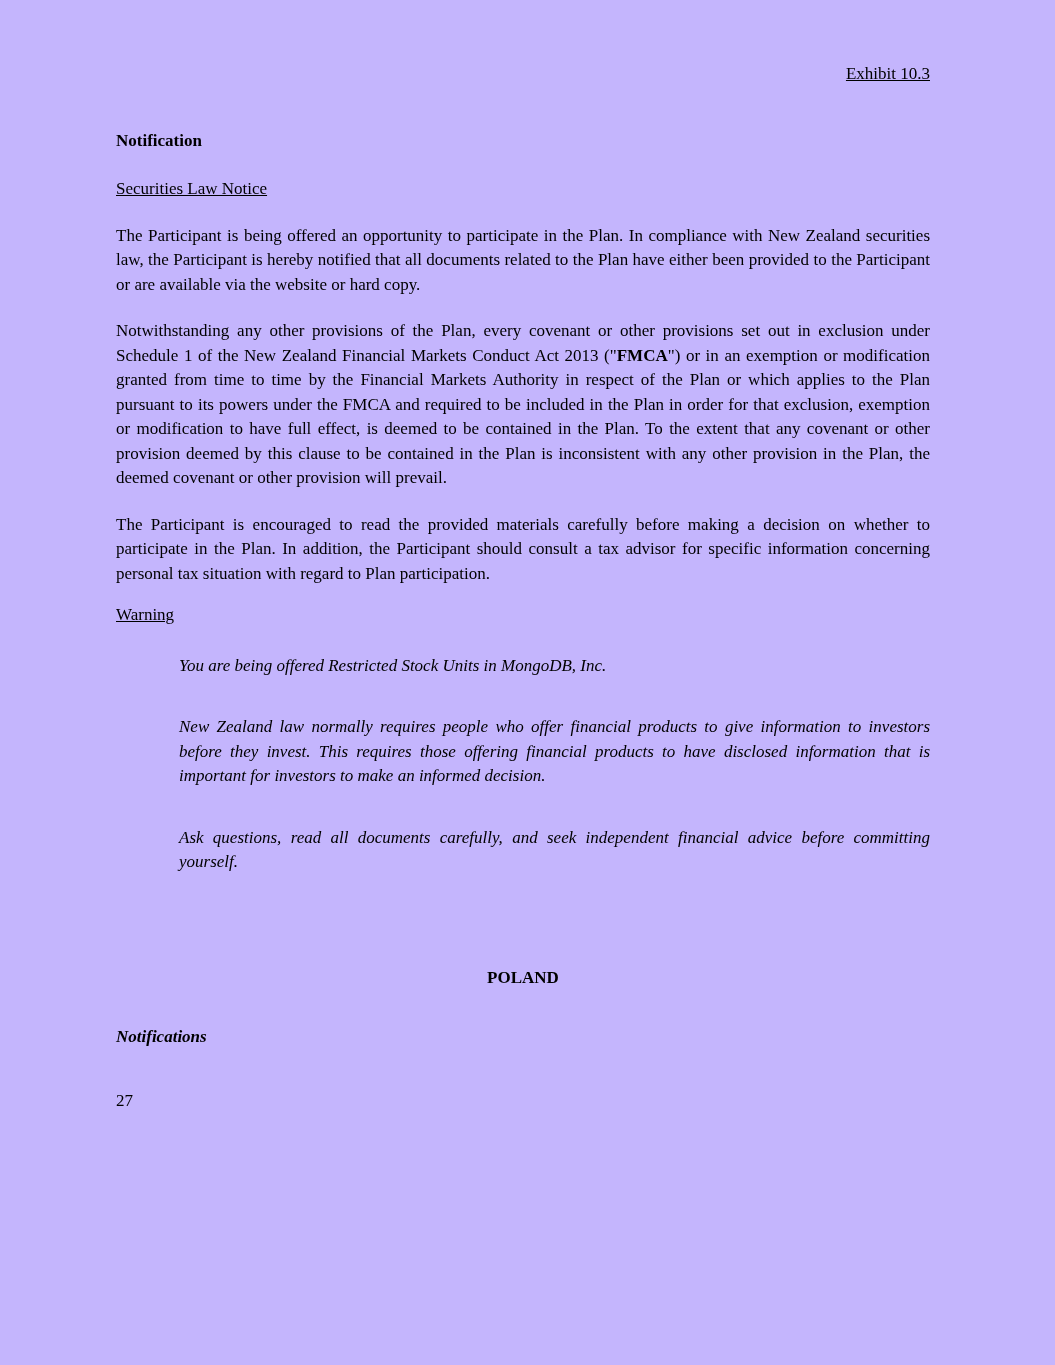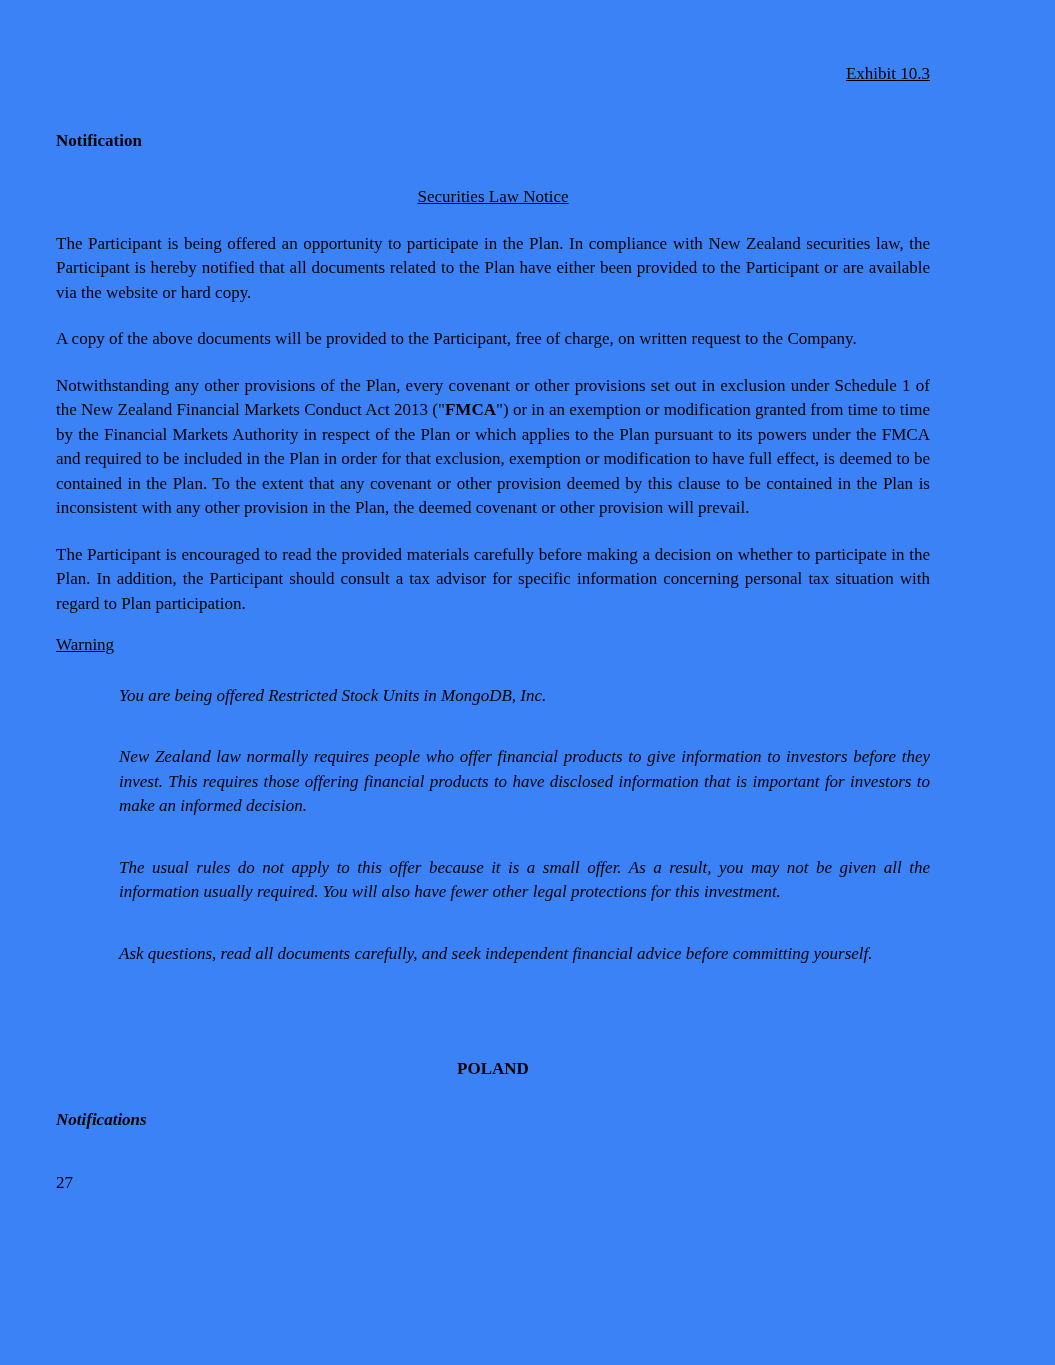--- a/index.html
+++ b/index.html
@@ -4,42 +4,41 @@
 <style>
   html, body {
     margin: 0;
     padding: 0;
     background: #ffffff;
   }
   .page {
     position: relative;
     width: 1055px;
     height: 1365px;
-    background: #3b82f6;
+    background: #c4b5fd;
     color: #000000;
     font-family: "Liberation Serif", "DejaVu Serif", serif;
     font-size: 17px;
     line-height: 24.5px;
     box-sizing: border-box;
-    padding: 62px 125px 0 56px;
+    padding: 62px 125px 0 116px;
     overflow: hidden;
   }
   .exhibit-line {
     text-align: right;
   }
   .underline {
     text-decoration: underline;
   }
   .heading-bold-italic {
     font-weight: bold;
     margin-top: 42px;
   }
   .subheading {
-    margin-top: 32px;
-    text-align: center;
+    margin-top: 24px;
   }
   .body-para {
     text-align: justify;
     margin-top: 22px;
   }
   .warning-heading {
     margin-top: 14px;
   }
   .warning-block {
     margin-left: 63px;
@@ -51,21 +50,21 @@
   }
   .warning-para-first {
     margin-top: 26px;
   }
   .poland-heading {
     margin-top: 91px;
     text-align: center;
     font-weight: bold;
   }
   .notifications-heading {
-    margin-top: 26px;
+    margin-top: 35px;
     font-weight: bold;
     font-style: italic;
   }
   .page-number {
     margin-top: 39px;
   }
   .bold { font-weight: bold; margin-top: 44px; }
 </style>
 </head>
 <body>
@@ -77,34 +76,32 @@
   </div>
 
   <div class="heading-bold-italic">Notification</div>
 
   <div class="subheading">
     <span class="underline">Securities Law Notice</span>
   </div>
 
   <p class="body-para">The Participant is being offered an opportunity to participate in the Plan.  In compliance with New Zealand securities law, the Participant is hereby notified that all documents related to the Plan have either been provided to the Participant or are available via the website or hard copy.</p>
 
-  <p class="body-para">A copy of the above documents will be provided to the Participant, free of charge, on written request to the Company.</p>
 
   <p class="body-para"><span>Notwithstanding any other provisions of the Plan, every covenant or other provisions set out in exclusion under Schedule 1 of the New Zealand Financial Markets Conduct Act 2013 ("</span><span class="bold">FMCA</span><span>") or in an exemption or modification granted from time to time by the Financial Markets Authority in respect of the Plan or which applies to the Plan pursuant to its powers under the FMCA and required to be included in the Plan in order for that exclusion, exemption or modification to have full effect, is deemed to be contained in the Plan.  To the extent that any covenant or other provision deemed by this clause to be contained in the Plan is inconsistent with any other provision in the Plan, the deemed covenant or other provision will prevail.</span></p>
 
   <p class="body-para">The Participant is encouraged to read the provided materials carefully before making a decision on whether to participate in the Plan. In addition, the Participant should consult a tax advisor for specific information concerning personal tax situation with regard to Plan participation.</p>
 
   <div class="warning-heading">
     <span class="underline">Warning</span>
   </div>
 
   <div class="warning-block">
     <p class="warning-para warning-para-first">You are being offered Restricted Stock Units in MongoDB, Inc.</p>
     <p class="warning-para">New Zealand law normally requires people who offer financial products to give information to investors before they invest. This requires those offering financial products to have disclosed information that is important for investors to make an informed decision.</p>
-    <p class="warning-para">The usual rules do not apply to this offer because it is a small offer. As a result, you may not be given all the information usually required. You will also have fewer other legal protections for this investment.</p>
     <p class="warning-para">Ask questions, read all documents carefully, and seek independent financial advice before committing yourself.</p>
   </div>
 
   <div class="poland-heading">POLAND</div>
 
   <div class="notifications-heading">Notifications</div>
 
   <div class="page-number">27</div>
 
 </div>

